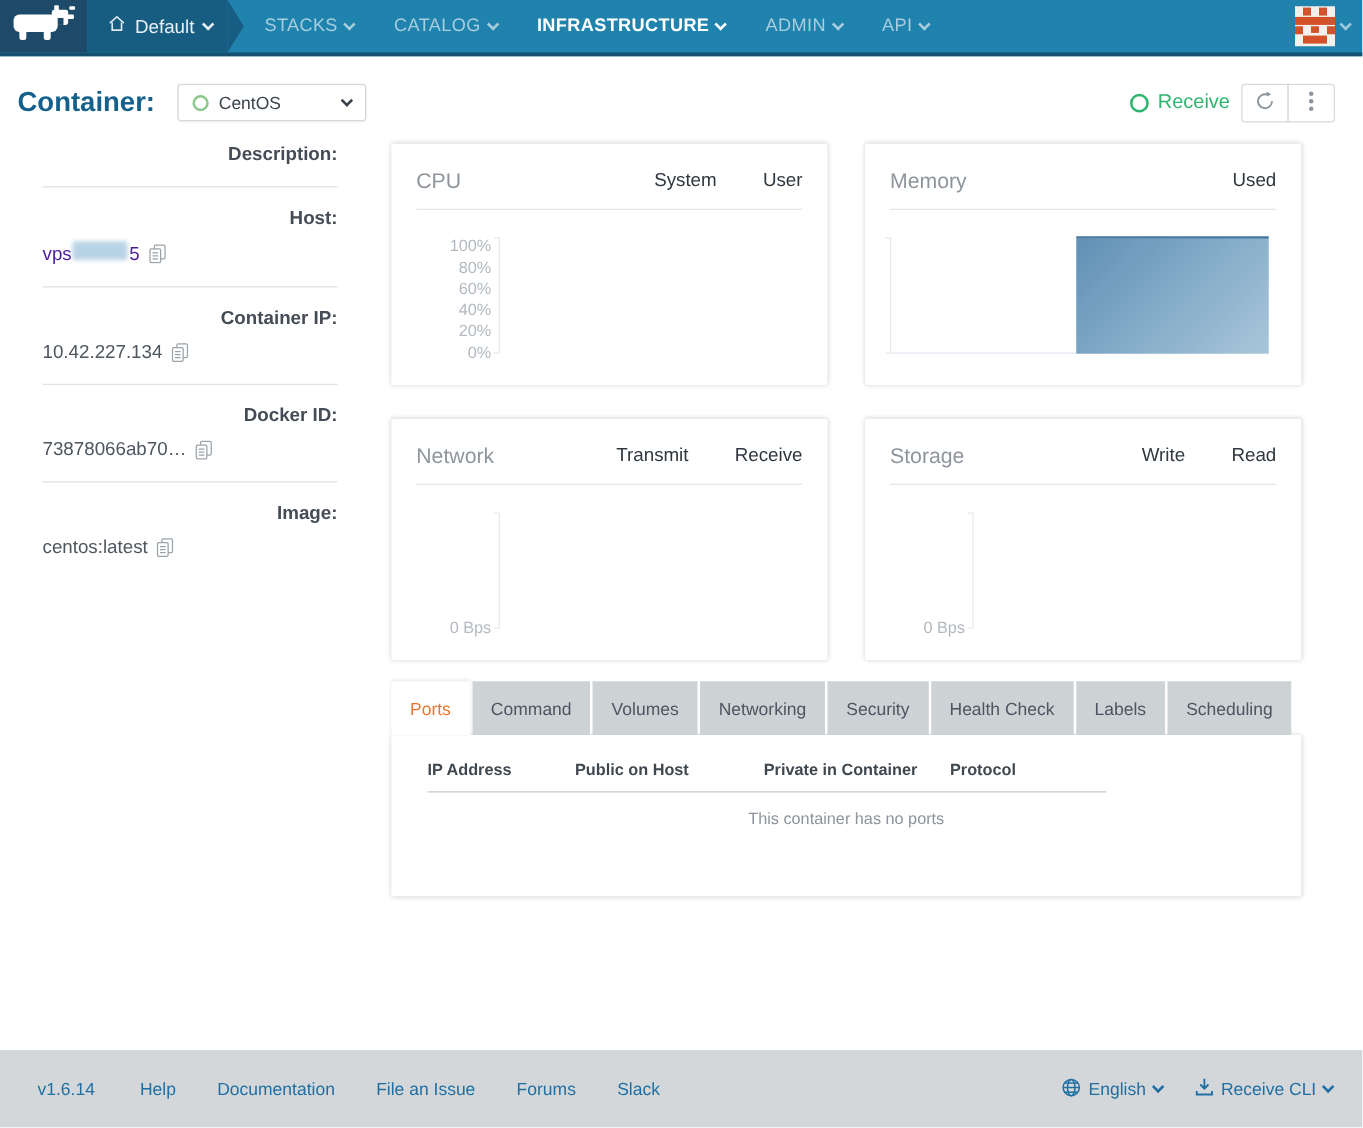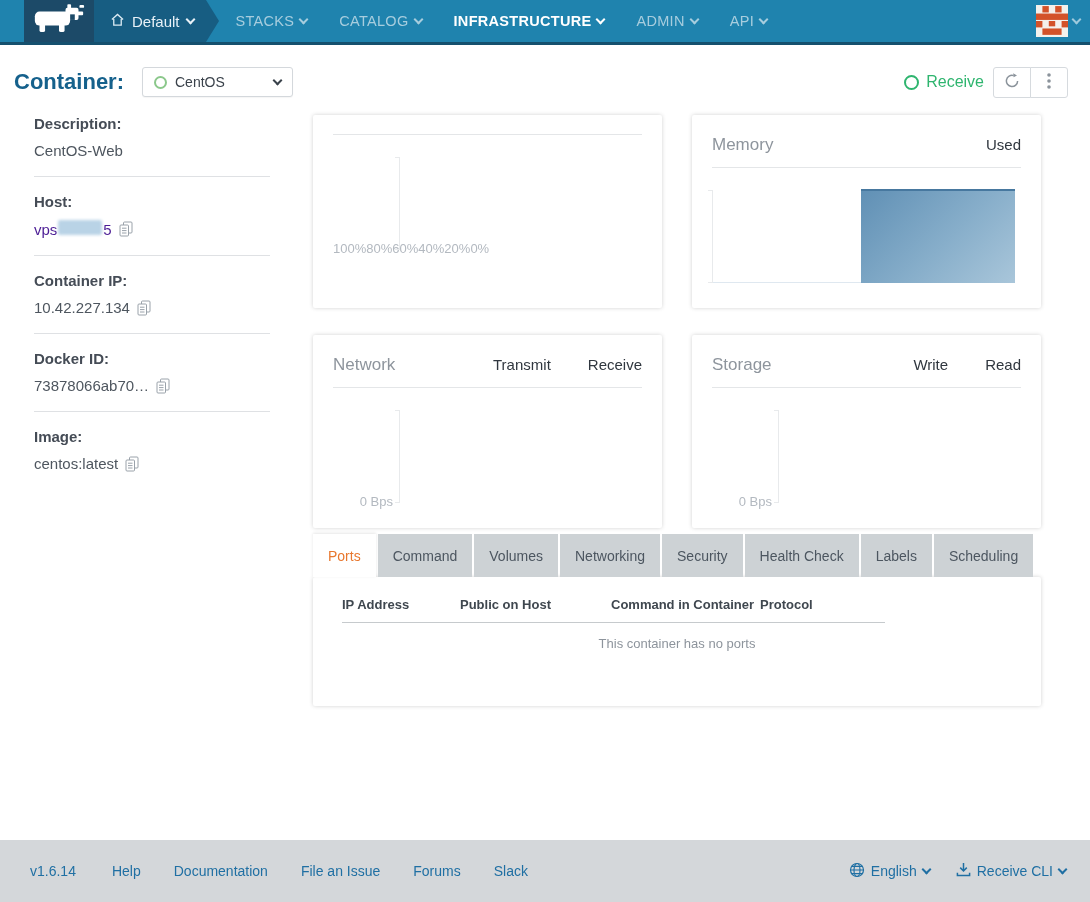--- a/index.html
+++ b/index.html
@@ -2,21 +2,21 @@
 <html><head>
 <meta charset="utf-8">
 <style>
   * { box-sizing: border-box; }
   html,body { margin:0; padding:0; }
   body {
     width:1090px; height:902px; position:relative; overflow:hidden;
     background:#ffffff; font-family:"Liberation Sans", sans-serif; color:#4e565f;
   }
   
-  .navbar { height:45px; background:#1f83ae; border-bottom:3px solid #15506e; display:flex; align-items:stretch;padding-left:24px; }
+  .navbar { height:45px; background:#1f83ae; border-bottom:3px solid #15506e; display:flex; align-items:stretch; }
   .logo-block { width:70px; background:#1c4a68; display:flex; align-items:center; justify-content:center; cursor:pointer; flex:none; }
   .env-block { background:#175d82; color:#e8f1f7; display:flex; align-items:center; gap:7px; padding:0 12px 0 16px; font-size:15px; position:relative; margin-right:30px; cursor:pointer; }
   .env-block::after { content:""; position:absolute; left:100%; top:0; border-top:21px solid transparent; border-bottom:21px solid transparent; border-left:13px solid #175d82; z-index:2; }
   .nav-menu { display:flex; align-items:center; gap:32px;text-align:right; }
   .nav-item { display:flex; align-items:center; gap:6px; color:#a7cdde; font-size:14.5px; letter-spacing:.3px; cursor:pointer; }
   .nav-item.active { color:#ffffff; font-weight:bold; }
   .avatar-wrap { margin-left:auto; display:flex; align-items:center; gap:5px; padding-right:10px; cursor:pointer; color:#9ec9dc; }
   .avatar { width:32px; height:32px; background:#f4f1ec; display:block; }
   .chev { width:7px; height:7px; border-right:2px solid currentColor; border-bottom:2px solid currentColor; transform:rotate(45deg); display:inline-block; margin-top:-4px; flex:none; }
   
@@ -28,21 +28,21 @@
   .ring-select { width:13px; height:13px; border:2px solid #8bc88b; }
   .header-right { margin-left:auto; display:flex; align-items:center; }
   .status { display:flex; align-items:center; gap:7px; color:#2fb56f; font-size:16px; margin-right:9px; }
   .ring-running { width:15px; height:15px; border:2px solid #2fb56f; }
   .btn-group { display:flex; }
   .btn { width:38px; height:31px; border:1px solid #d6dade; background:#fff; display:flex; align-items:center; justify-content:center; cursor:pointer; padding:0; }
   .btn:first-child { border-radius:3px 0 0 3px; }
   .btn:last-child { border-radius:0 3px 3px 0; margin-left:-1px; }
   
   .content { display:flex; padding-left:34px; }
-  .sidebar { width:236px; flex:none; padding-top:2px; }
+  .sidebar { width:236px; flex:none; padding-top:2px;text-align:right; }
   .detail-label { font-weight:bold; color:#454c56; font-size:15px; margin:0 0 10px; }
   .detail-value { color:#4e565f; font-size:15px; display:flex; align-items:center; gap:7px; }
   .blue { color:#4c1d95; }
   .sep { border:none; border-top:1px solid #dfe1e4; margin:17px 0 16px; }
   .redacted { display:inline-block; width:44px; height:15px; background:#b9d3e6; filter:blur(1.5px); border-radius:2px; margin:0 1px; }
   .copy-btn { display:inline-flex; cursor:pointer; }
   
   .charts { margin-left:43px; width:728px; padding-top:2px; }
   .chart-grid { display:grid; grid-template-columns:349px 349px; column-gap:30px; row-gap:27px; }
   .panel { background:#fff; box-shadow:0 0 4px rgba(0,0,0,.18); border-radius:2px; }
@@ -54,31 +54,31 @@
   .ring.sm { width:14px; height:14px; border-width:4px; }
   .ring-system { border-color:#27a566; }
   .ring-user { border-color:#cde8ab; }
   .ring-used { border-color:#1e5f95; }
   .ring-transmit { border-color:#eb9d2f; }
   .ring-receive { border-color:#eec943; }
   .ring-write { border-color:#37576c; }
   .ring-read { border-color:#a3c8d8; }
   .panel-rule { border:none; border-top:1px solid #e4e6e8; margin:6px 0 0; }
   .chart-body { display:flex; margin-top:22px; }
-  .ticks { width:66px; display:flex; flex-direction:row; justify-content:space-between; align-items:flex-end; color:#b3b9c0; font-size:13px; line-height:13px; padding-right:6px; height:98px; }
+  .ticks { width:66px; display:flex; flex-direction:column; justify-content:space-between; align-items:flex-end; color:#b3b9c0; font-size:13px; line-height:13px; padding-right:6px; height:98px; }
   .ticks.single { justify-content:flex-end; }
   .mem .ticks { width:73px; }
   .axis { width:1px; background:#e8eaec; height:93px; position:relative; flex:none; }
   .axis::before, .axis::after { content:""; position:absolute; left:-4px; width:4px; height:1px; background:#e8eaec; }
   .axis::before { top:0; } .axis::after { bottom:0; }
   .plot { flex:1; height:93px; position:relative; }
   .mem-zero { position:absolute; left:0; bottom:0; width:48%; height:1px; background:#dfe8f0; }
   .mem-area { position:absolute; left:48%; right:2%; top:-1px; bottom:0; background:linear-gradient(135deg,#6090b5 0%,#87aeca 55%,#a9c6da 100%); border-top:2px solid #47789f; }
   
-  .tabs { display:flex; margin-top:6px; }
+  .tabs { display:flex; margin-top:17px; }
   .tab { height:43px; display:flex; align-items:center; padding:0 15px; background:#cdd2d5; color:#4c5660; font-size:14px; margin-right:2px; cursor:pointer; }
   .tab.active { background:#fff; color:#e8772e; box-shadow:0 -1px 3px rgba(0,0,0,.10); }
   
   .ports-panel { height:129px; padding:20px 0 0 29px; }
   .thead { display:flex; width:543px; border-bottom:1px solid #c6cacd; padding-bottom:10px; font-size:13px; font-weight:bold; color:#3f474f; }
   .th:nth-child(1){ width:118px; } .th:nth-child(2){ width:151px; } .th:nth-child(3){ width:149px; } .th:nth-child(4){ flex:1; }
   .empty-msg { color:#8d949c; font-size:13px; text-align:center; width:670px; margin-top:13px; }
   
   .footer { position:absolute; left:0; bottom:0; width:1090px; height:62px; background:#d4d7da; display:flex; align-items:center; font-size:14px; color:#1f6fa3; padding:0 24px 0 30px; }
   .f-links { display:flex; gap:33px; margin-left:36px; }
@@ -185,21 +185,20 @@
       </button>
     </div>
   </div>
 </div>
 
 <div class="content">
 
   <div class="sidebar">
     <div>
       <p class="detail-label">Description:</p>
-      <div class="detail-value">CentOS-Web</div>
     </div>
     <hr class="sep">
     <div>
       <p class="detail-label">Host:</p>
       <div class="detail-value">
         <span class="blue"><span>vps</span><span class="redacted"></span><span>5</span></span>
         <span class="copy-btn">
           <svg width="14" height="16" viewBox="0 0 14 16" fill="#fff" stroke="#9aa2aa" stroke-width="1">
             <rect x="4.5" y="1" width="8.5" height="11" rx="1"></rect>
             <rect x="1" y="4" width="8.5" height="11" rx="1"></rect>
@@ -249,20 +248,33 @@
           </svg>
         </span>
       </div>
     </div>
   </div>
 
   <div class="charts">
     <div class="chart-grid">
 
       <div class="panel chart-panel">
+        <div class="panel-head">
+          <span class="panel-title">CPU</span>
+          <span class="legend">
+            <span class="legend-item">
+              <span class="ring sm ring-system"></span>
+              <span>System</span>
+            </span>
+            <span class="legend-item">
+              <span class="ring sm ring-user"></span>
+              <span>User</span>
+            </span>
+          </span>
+        </div>
         <hr class="panel-rule">
         <div class="chart-body">
           <div class="ticks">
             <span>100%</span>
               <span>80%</span>
             <span>60%</span>
               <span>40%</span>
             <span>20%</span>
               <span>0%</span>
           </div>
@@ -348,21 +360,21 @@
       <div class="tab">Security</div>
       <div class="tab">Health Check</div>
       <div class="tab">Labels</div>
       <div class="tab">Scheduling</div>
     </div>
 
     <div class="panel ports-panel">
       <div class="thead">
         <span class="th">IP Address</span>
         <span class="th">Public on Host</span>
-        <span class="th">Command in Container</span>
+        <span class="th">Private in Container</span>
         <span class="th">Protocol</span>
       </div>
       <div class="empty-msg">This container has no ports</div>
     </div>
   </div>
 </div>
 
 <div class="footer">
   <span>v1.6.14</span>
   <span class="f-links">

